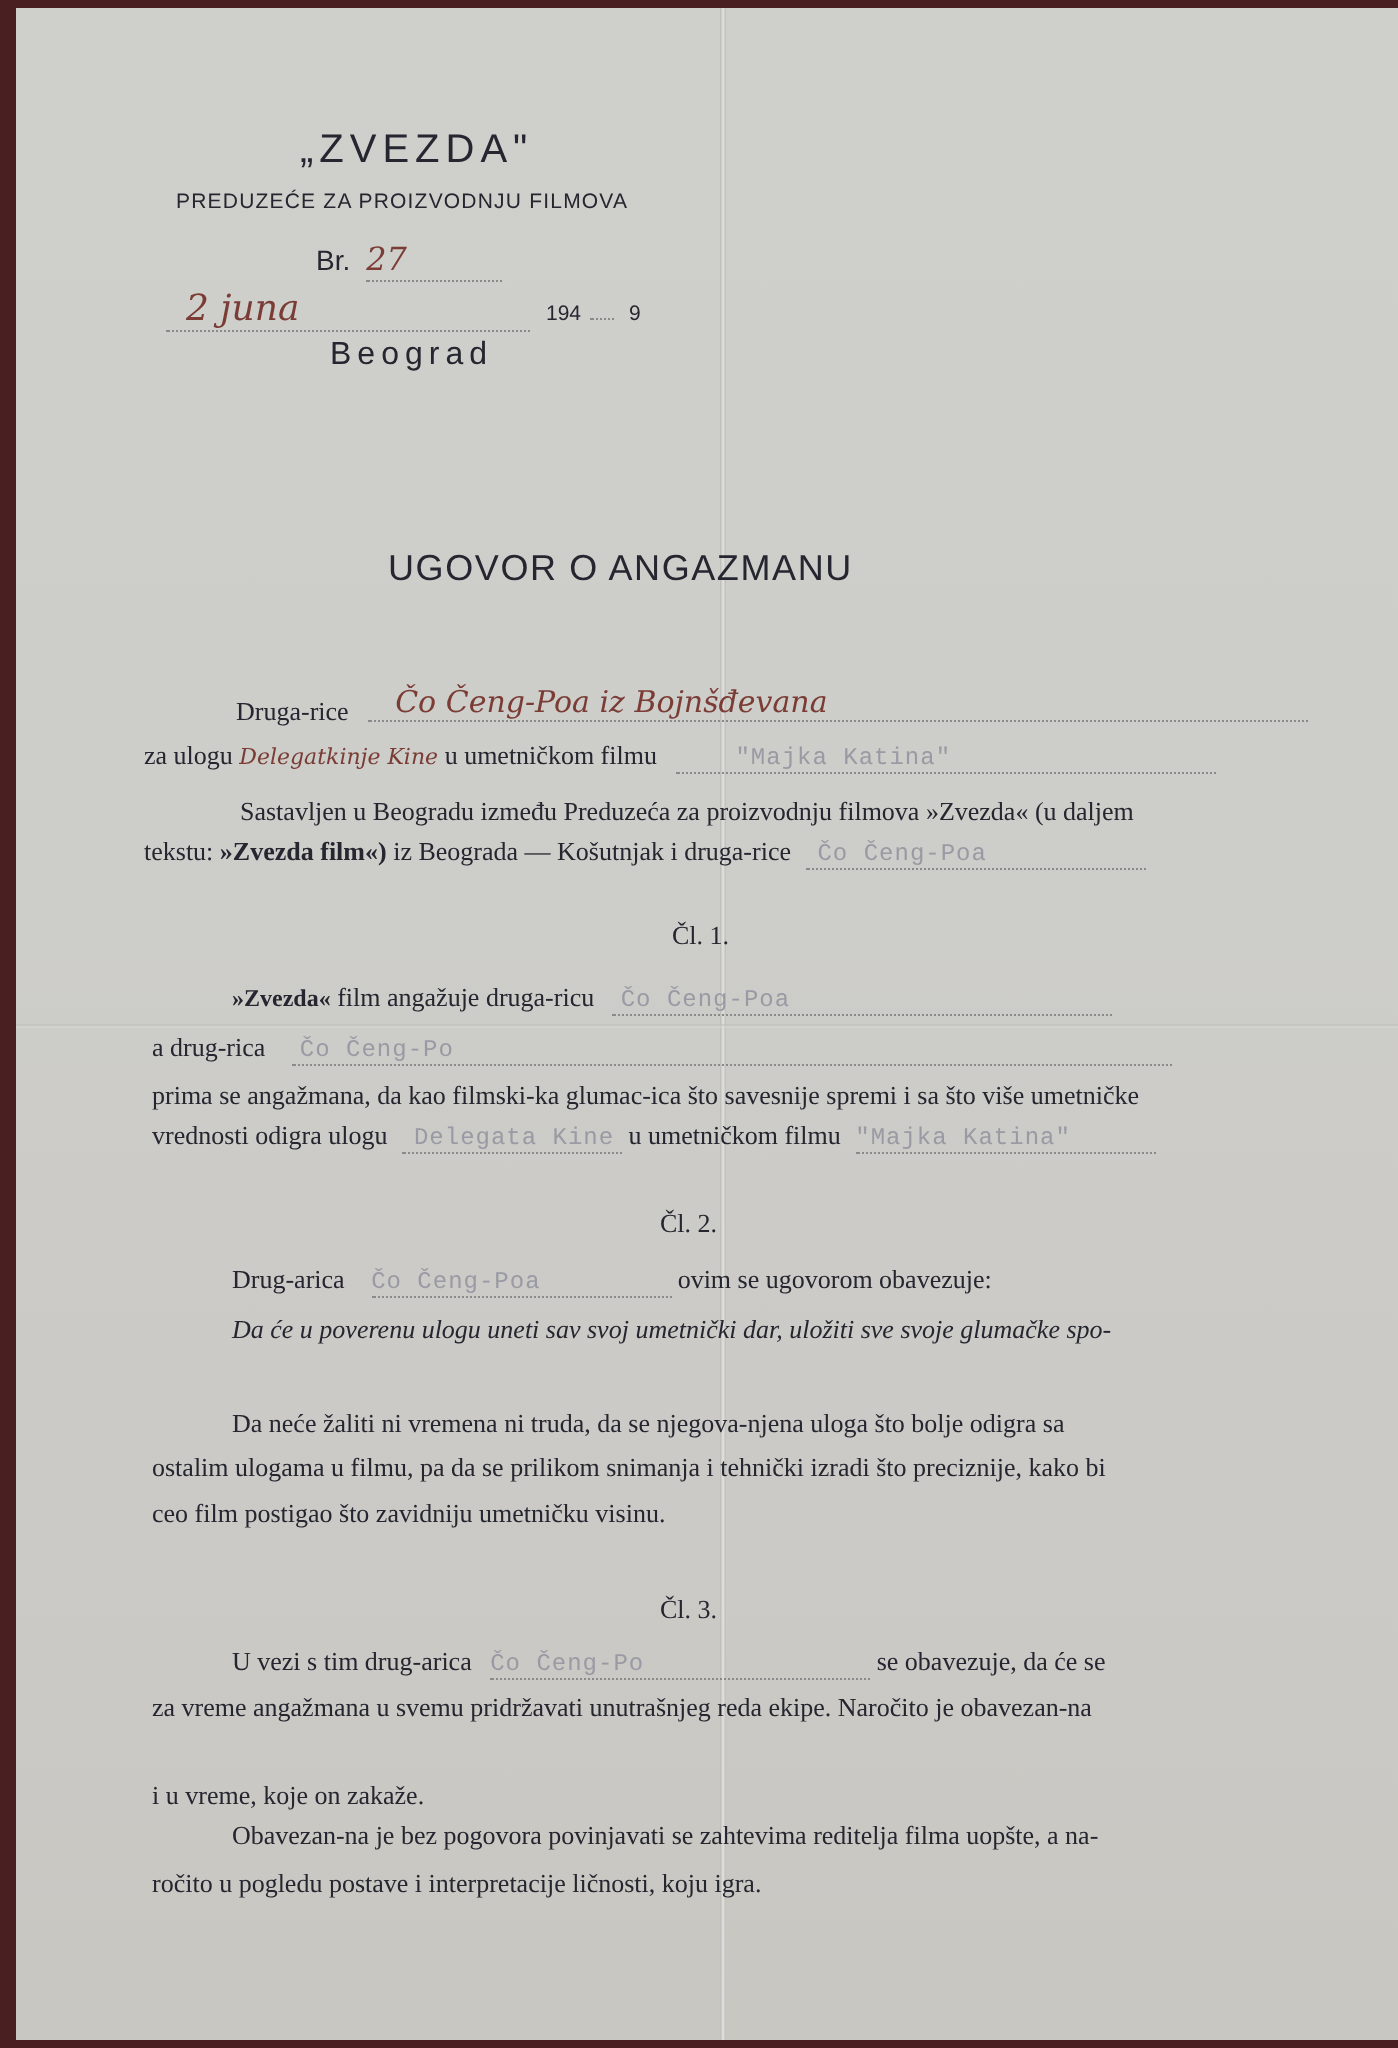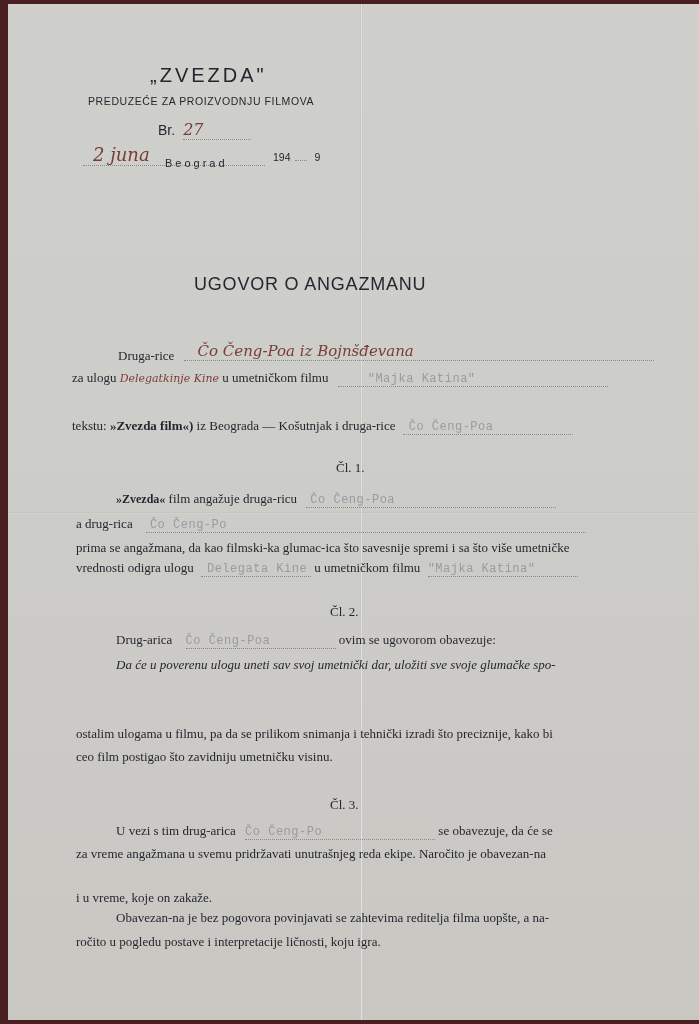--- a/index.html
+++ b/index.html
@@ -48,40 +48,41 @@
 
   <div class="abs" style="left:75px; top:140px;">
     <span class="dots" style="width:182px;">
       <span class="hand" style="font-size:18px; margin-left:10px;">2 juna</span>
     </span>
     <span class="sans ink" style="font-size:10.5px; margin-left:4px;">194</span>
     <span class="dots" style="width:12px;"></span>
     <span class="sans ink" style="font-size:10.5px; margin-left:4px;">9</span>
   </div>
 
-  <div class="abs sans ink" style="left:157px; top:153px; font-size:11px; letter-spacing:3px;">Beograd</div>
+  <div class="abs sans ink" style="left:157px; top:165px; font-size:16px; letter-spacing:3px;">Beograd</div>
 
   <div class="abs sans ink" style="left:186px; top:270px; font-size:18px; letter-spacing:0.8px;">UGOVOR O ANGAZMANU</div>
 
   <div class="abs serif ink t" style="left:110px; top:342px;">
     <span>Druga-rice</span>
     <span class="dots" style="width:470px; margin-left:6px; position:relative; top:-4px;">
       <span class="hand" style="font-size:15px; margin-left:14px;">Čo Čeng-Poa iz Bojnšđevana</span>
     </span>
   </div>
 
   <div class="abs serif ink t" style="left:64px; top:366px;">
     <span>za ulogu</span>
     <span class="hand" style="font-size:11px;">Delegatkinje Kine</span>
     <span>u umetničkom filmu</span>
     <span class="dots" style="width:270px; margin-left:6px;">
       <span class="typed" style="font-size:12px; margin-left:30px;">"Majka Katina"</span>
     </span>
   </div>
 
+  <div class="abs serif ink t" style="left:112px; top:394px;">Sastavljen u Beogradu između Preduzeća za proizvodnju filmova »Zvezda« (u daljem</div>
   <div class="abs serif ink t" style="left:64px; top:414px;">
     <span>tekstu: </span><b>»Zvezda film«)</b><span> iz Beograda — Košutnjak i druga-rice</span>
     <span class="dots" style="width:170px; margin-left:4px;">
       <span class="typed" style="font-size:12px; margin-left:6px;">Čo Čeng-Poa</span>
     </span>
   </div>
 
   <div class="abs serif ink t" style="left:328px; top:456px;">Čl. 1.</div>
 
   <div class="abs serif ink t" style="left:108px; top:487px;">
@@ -116,20 +117,21 @@
   <div class="abs serif ink t" style="left:108px; top:628px;">
     <span>Drug-arica</span>
     <span class="dots" style="width:150px; margin-left:10px;">
       <span class="typed" style="font-size:12px;">Čo Čeng-Poa</span>
     </span>
     <span>ovim se ugovorom obavezuje:</span>
   </div>
 
   <div class="abs serif ink t" style="left:108px; top:653px;font-style:italic;">Da će u poverenu ulogu uneti sav svoj umetnički dar, uložiti sve svoje glumačke spo-</div>
 
+  <div class="abs serif ink t" style="left:108px; top:700px;">Da neće žaliti ni vremena ni truda, da se njegova-njena uloga što bolje odigra sa</div>
   <div class="abs serif ink t" style="left:68px; top:722px;">ostalim ulogama u filmu, pa da se prilikom snimanja i tehnički izradi što preciznije, kako bi</div>
   <div class="abs serif ink t" style="left:68px; top:745px;">ceo film postigao što zavidniju umetničku visinu.</div>
 
   <div class="abs serif ink t" style="left:322px; top:793px;">Čl. 3.</div>
 
   <div class="abs serif ink t" style="left:108px; top:819px;">
     <span>U vezi s tim drug-arica</span>
     <span class="dots" style="width:190px; margin-left:6px;">
       <span class="typed" style="font-size:12px;">Čo Čeng-Po</span>
     </span>

